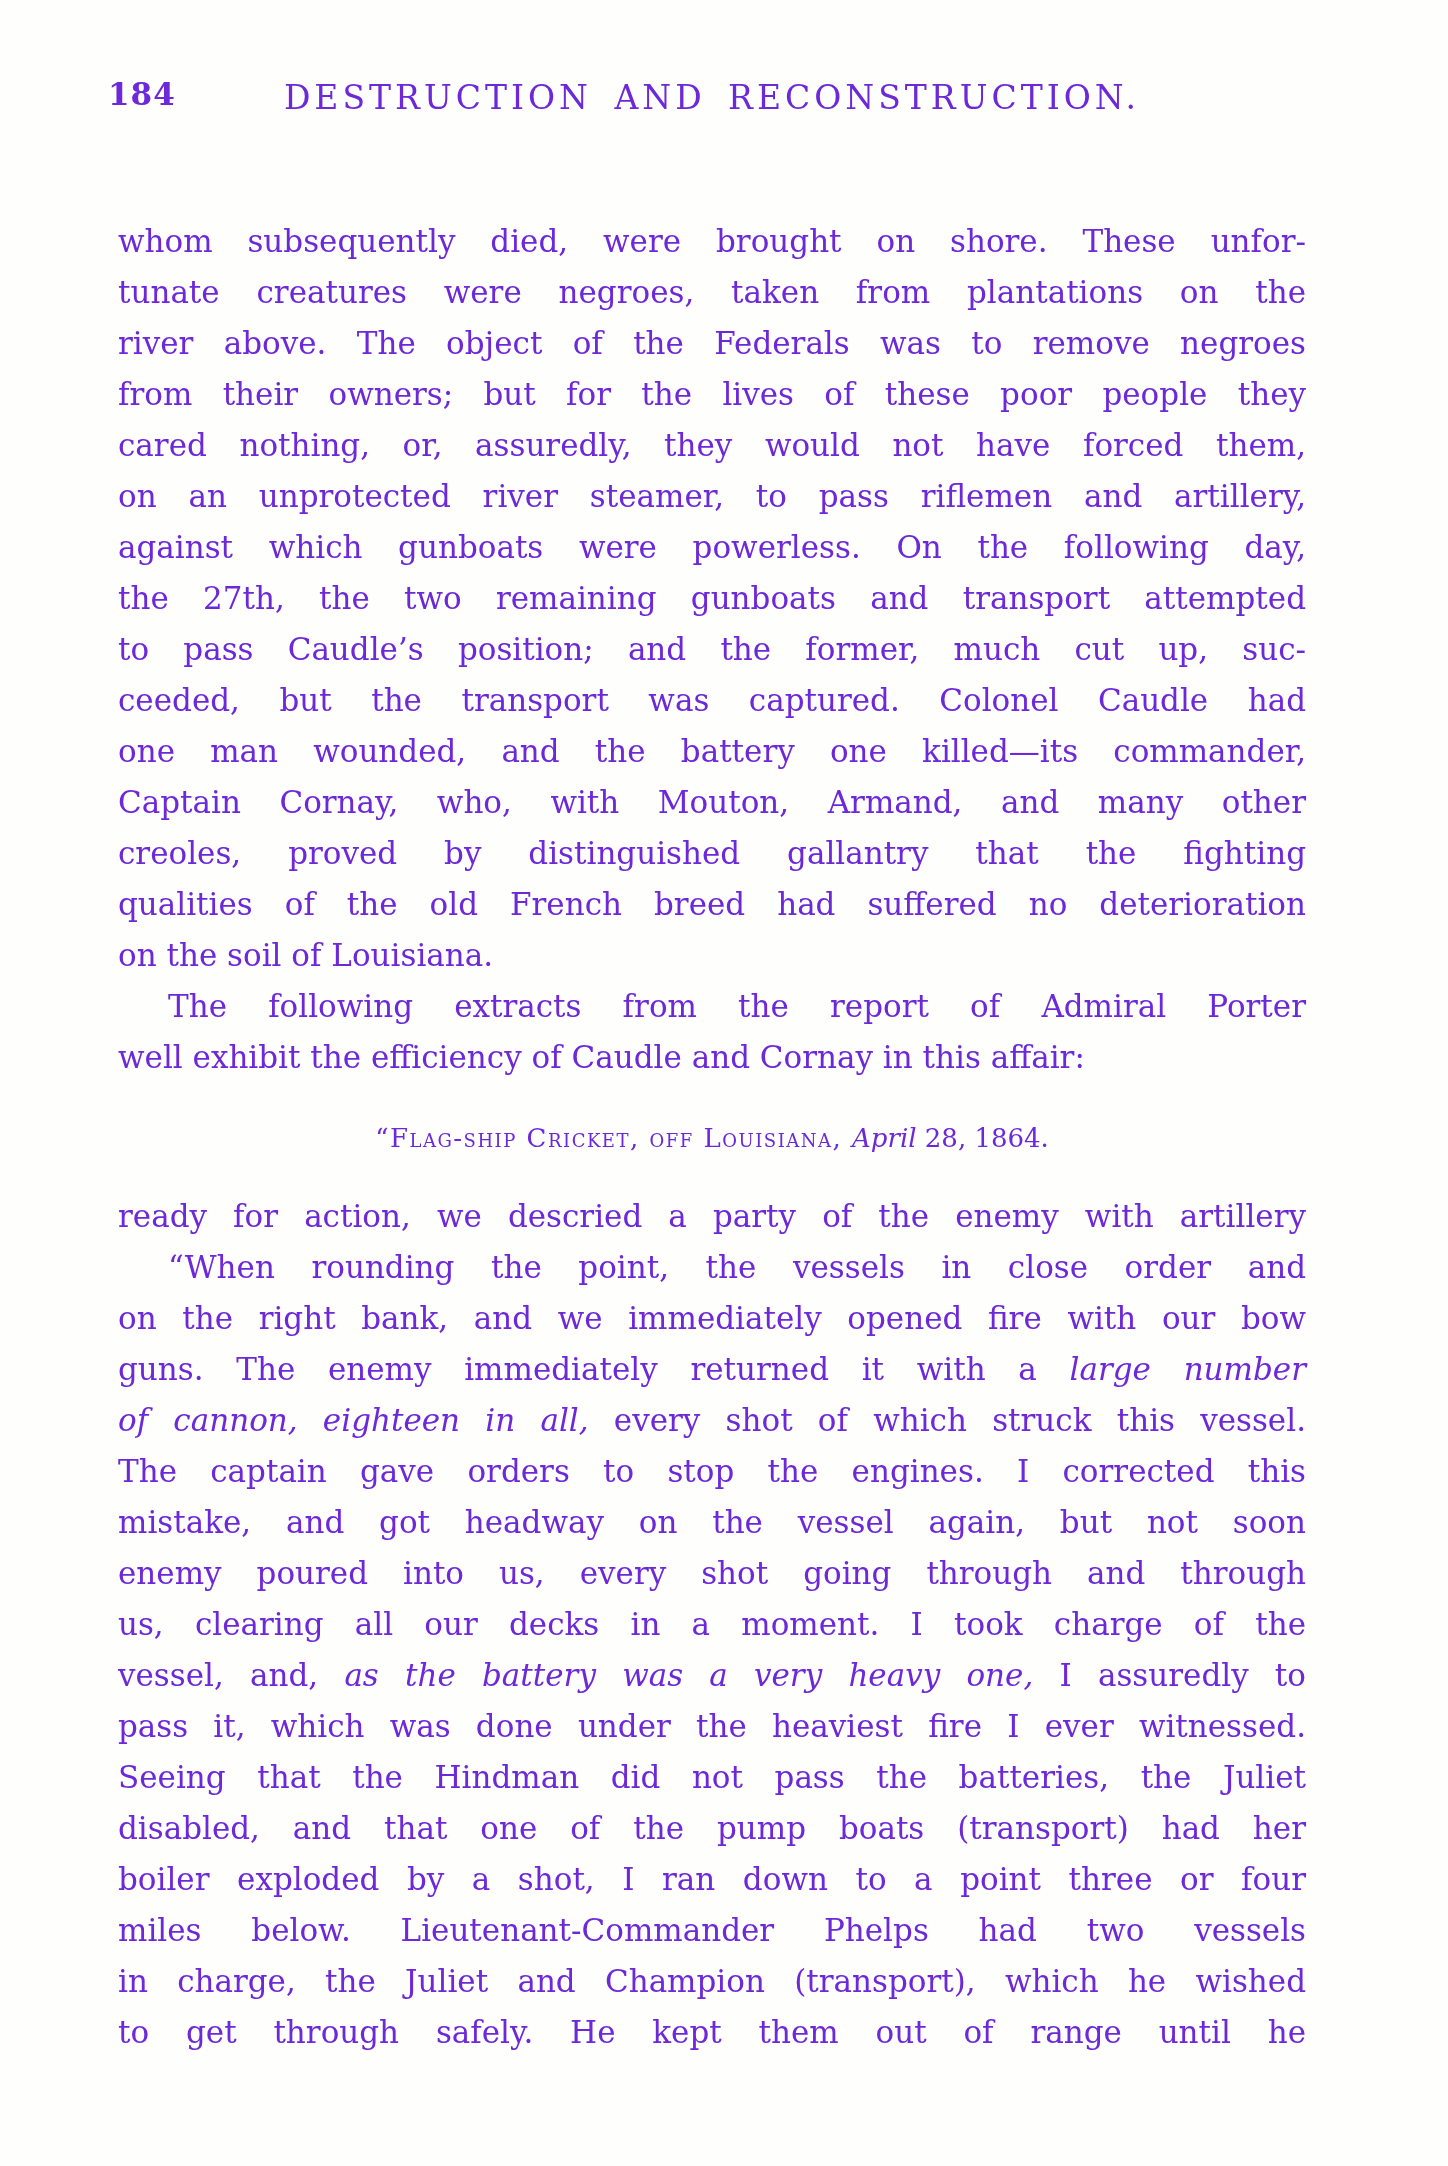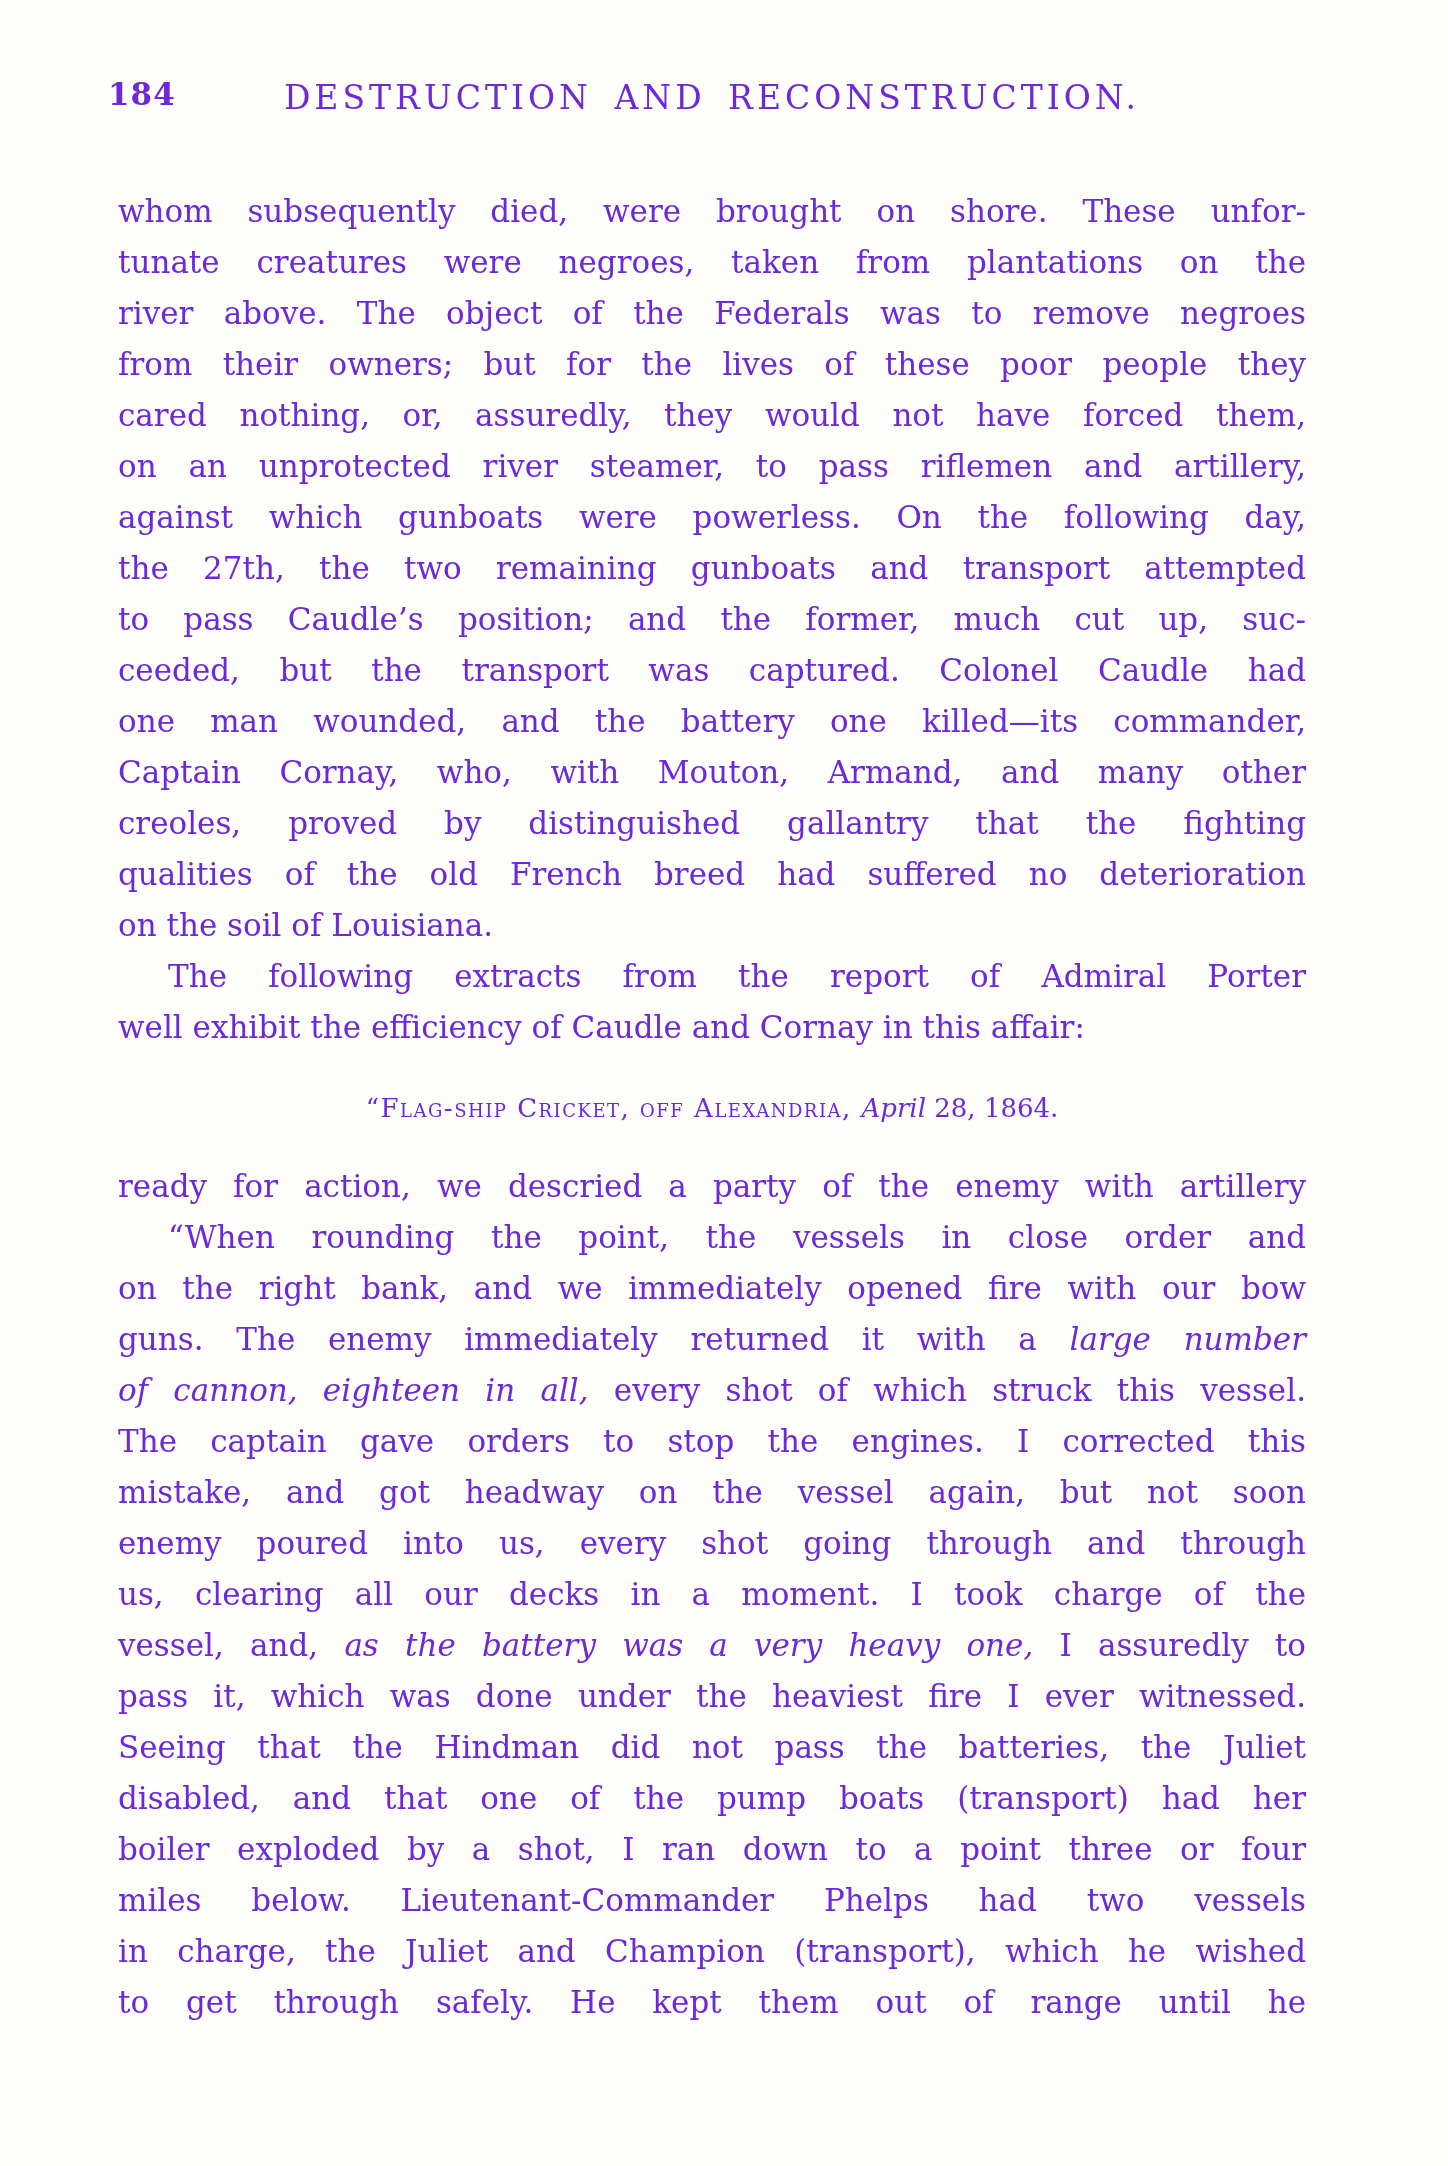--- a/index.html
+++ b/index.html
@@ -36,21 +36,21 @@
     text-align: center;
     font-size: 33px;
     letter-spacing: 4px;
     word-spacing: 8px;
     padding-top: 4px;
     white-space: nowrap;
   }
   .text-body {
     position: absolute;
     left: 118px;
-    top: 186px;
+    top: 216px;
     width: 1188px;
     font-size: 31px;
     line-height: 51px;
   }
   .para { margin: 0; }
   .line {
     text-align: justify;
     text-align-last: justify;
   }
   .line.last { text-align-last: left; }
@@ -95,21 +95,21 @@
         <div class="line"><span>Captain Cornay, who, with Mouton, Armand, and many other</span></div>
         <div class="line"><span>creoles, proved by distinguished gallantry that the fighting</span></div>
         <div class="line"><span>qualities of the old French breed had suffered no deterioration</span></div>
         <div class="line last"><span>on the soil of Louisiana.</span></div>
       </div>
       <div class="para body">
         <div class="line indent"><span>The following extracts from the report of Admiral Porter</span></div>
         <div class="line last"><span>well exhibit the efficiency of Caudle and Cornay in this affair:</span></div>
       </div>
       <div class="para citation">
-        <div class="line last"><span class="sc">“Flag-ship Cricket, off Alexandria, </span><span class="it">April</span><span> 28, 1864.</span></div>
+        <div class="line last"><span class="sc">“Flag-ship Cricket, off Louisiana, </span><span class="it">April</span><span> 28, 1864.</span></div>
       </div>
       <div class="para body">
         <div class="line"><span>ready for action, we descried a party of the enemy with artillery</span></div>
         <div class="line indent"><span>“When rounding the point, the vessels in close order and</span></div>
         <div class="line"><span>on the right bank, and we immediately opened fire with our bow</span></div>
         <div class="line"><span>guns.  The enemy immediately returned it with a </span><span class="it">large number</span></div>
         <div class="line"><span class="it">of cannon, eighteen in all,</span><span> every shot of which struck this vessel.</span></div>
         <div class="line"><span>The captain gave orders to stop the engines.  I corrected this</span></div>
         <div class="line"><span>mistake, and got headway on the vessel again, but not soon</span></div>
         <div class="line"><span>enemy poured into us, every shot going through and through</span></div>

